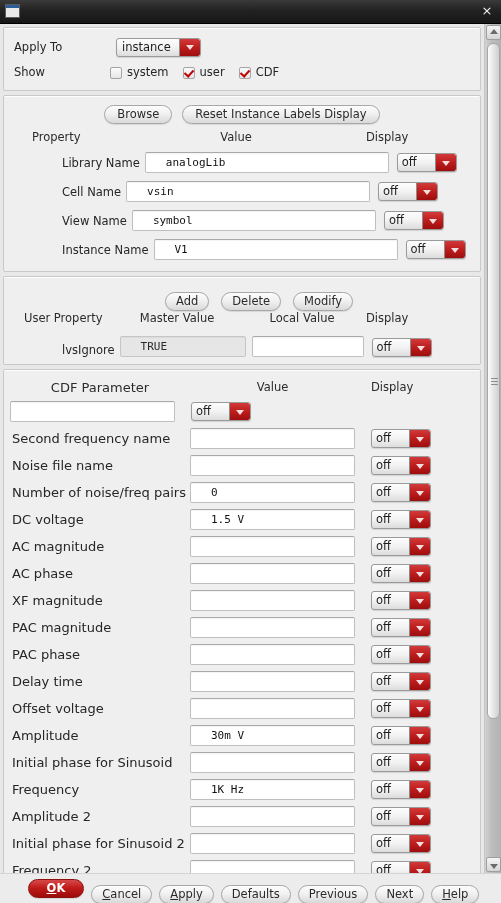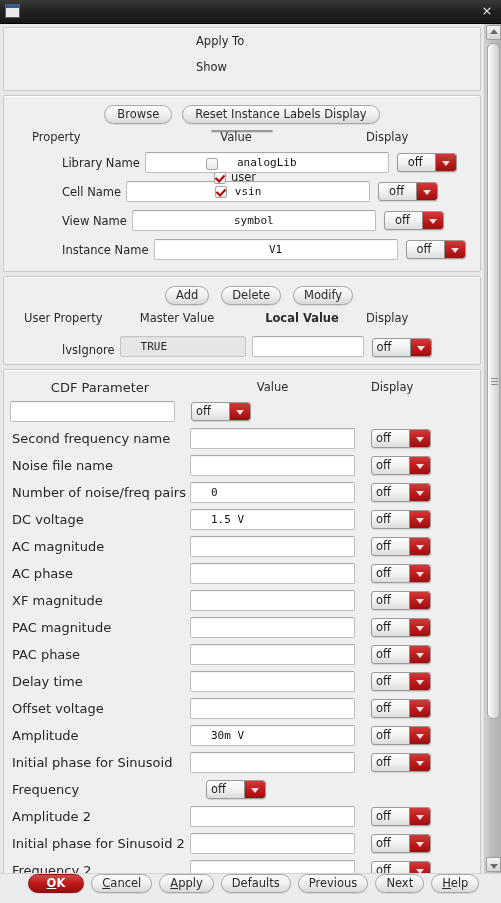--- a/index.html
+++ b/index.html
@@ -94,21 +94,20 @@
     padding: 6px 6px 7px 6px;
     box-sizing: border-box;
   }
   .group.last { margin-bottom: 0; }
 
   
   .row {
     display: flex;
     align-items: center;
     height: 26px;
-    flex-direction: column;
   }
   .row.tight { height: 23px; }
   .lbl {
     font-size: 11.5px;
     color: #262626;
     white-space: nowrap;
   }
 
   
   .fixed-label { width: 96px; flex: 0 0 96px; padding-left: 4px; }
@@ -144,21 +143,21 @@
   .combo .combo-arrow::after {
     content: "";
     position: absolute;
     left: 50%; top: 50%;
     margin-left: -4px; margin-top: -2px;
     border-left: 4px solid transparent;
     border-right: 4px solid transparent;
     border-top: 5px solid #f3dede;
   }
   .combo.w-apply { width: 106px; }
-  .combo.w-inst  { width: 62px; }
+  .combo.w-inst  { width: 85px; }
   .combo.w-disp  { width: 60px; }
   .combo.w-disp .combo-text { padding-left: 4px; }
 
   
   .cb-wrap { display: inline-flex; align-items: flex-end; margin-right: 14px; }
   .cb {
     width: 12px; height: 12px;
     border: 1px solid #a4a4a4;
     background: linear-gradient(to bottom,#fbfbfb,#e6e6e6);
     border-radius: 2px;
@@ -221,30 +220,30 @@
     white-space: nowrap;
     box-shadow: 0 1px 1px rgba(0,0,0,.05) inset;
   }
   .field.readonly {
     background: #e6e6e6;
     color: #2a2a2a;
     border-color: #c6c6c6;
   }
 
   
-  .prop-row { display: flex; align-items: center; height: 29px; text-align: center; }
+  .prop-row { display: flex; align-items: center; height: 29px; }
   .prop-name  { flex: 0 0 99px; padding-left: 52px; font-size: 11.5px; box-sizing: border-box; white-space: nowrap; }
   .prop-val   { flex: 0 0 244px; margin-left: 5px; }
   .prop-disp  { flex: 0 0 60px; margin-left: 8px; display:flex; }
 
   
   .up-row { display: flex; align-items: flex-end; height: 28px; }
   .up-name { flex: 0 0 99px; padding-left: 52px; font-size: 11.5px; box-sizing: border-box; white-space: nowrap; }
   .up-master { flex: 0 0 126px; margin-left: 5px; }
-  .up-local  { flex: 0 0 112px; margin-left: 6px; font-weight: bold; }
+  .up-local  { flex: 0 0 112px; margin-left: 6px; }
   .up-disp   { flex: 0 0 60px; margin-left: 8px; display:flex; }
 
   
   .cdf-row { display: flex; align-items: center; height: 27px; }
   .cdf-name { flex: 0 0 180px; padding-left: 2px; font-size: 13px; box-sizing: border-box; white-space: nowrap; }
   .cdf-val  { flex: 0 0 165px; }
   .cdf-disp { flex: 0 0 60px; margin-left: 16px; display:flex; }
 
   
   .scrollbar {
@@ -295,33 +294,34 @@
                       #8d8d8d 6px 7px);
   }
 
   
   .bottombar {
     flex: 0 0 30px;
     height: 30px;
     background: #ececec;
     border-top: 1px solid #d4d4d4;
     display: flex;
+    align-items: center;
     justify-content: center;
     gap: 7px;
     padding-left: 6px;
     box-sizing: border-box;
   }
   .pill.ok {
     background: linear-gradient(to bottom,#d64a4a 0%,#c21b1b 45%,#9c0a0a 100%);
     border: 1px solid #8d1010;
     color: #ffffff;
     padding: 0 18px;
     font-weight: bold;
   }
-  .pill.small { padding: 0 10px; }
+  .pill.small { padding: 0 10px; margin-top: 12px; }
   .u { text-decoration: underline; }
 </style>
 </head>
 <body>
 
 <div class="window">
 
   <div class="titlebar">
     <div class="win-icon"></div>
     <div class="close-btn">×</div>
@@ -578,20 +578,21 @@
               <div class="cdf-val field"></div>
               <div class="cdf-disp">
                 <div class="combo w-disp">
                   <span class="combo-text">off</span>
                   <span class="combo-arrow"></span>
                 </div>
               </div>
             </div>
             <div class="cdf-row">
               <div class="cdf-name lbl">Frequency</div>
+              <div class="cdf-val field">1K Hz</div>
               <div class="cdf-disp">
                 <div class="combo w-disp">
                   <span class="combo-text">off</span>
                   <span class="combo-arrow"></span>
                 </div>
               </div>
             </div>
             <div class="cdf-row">
               <div class="cdf-name lbl">Amplitude 2</div>
               <div class="cdf-val field"></div>

